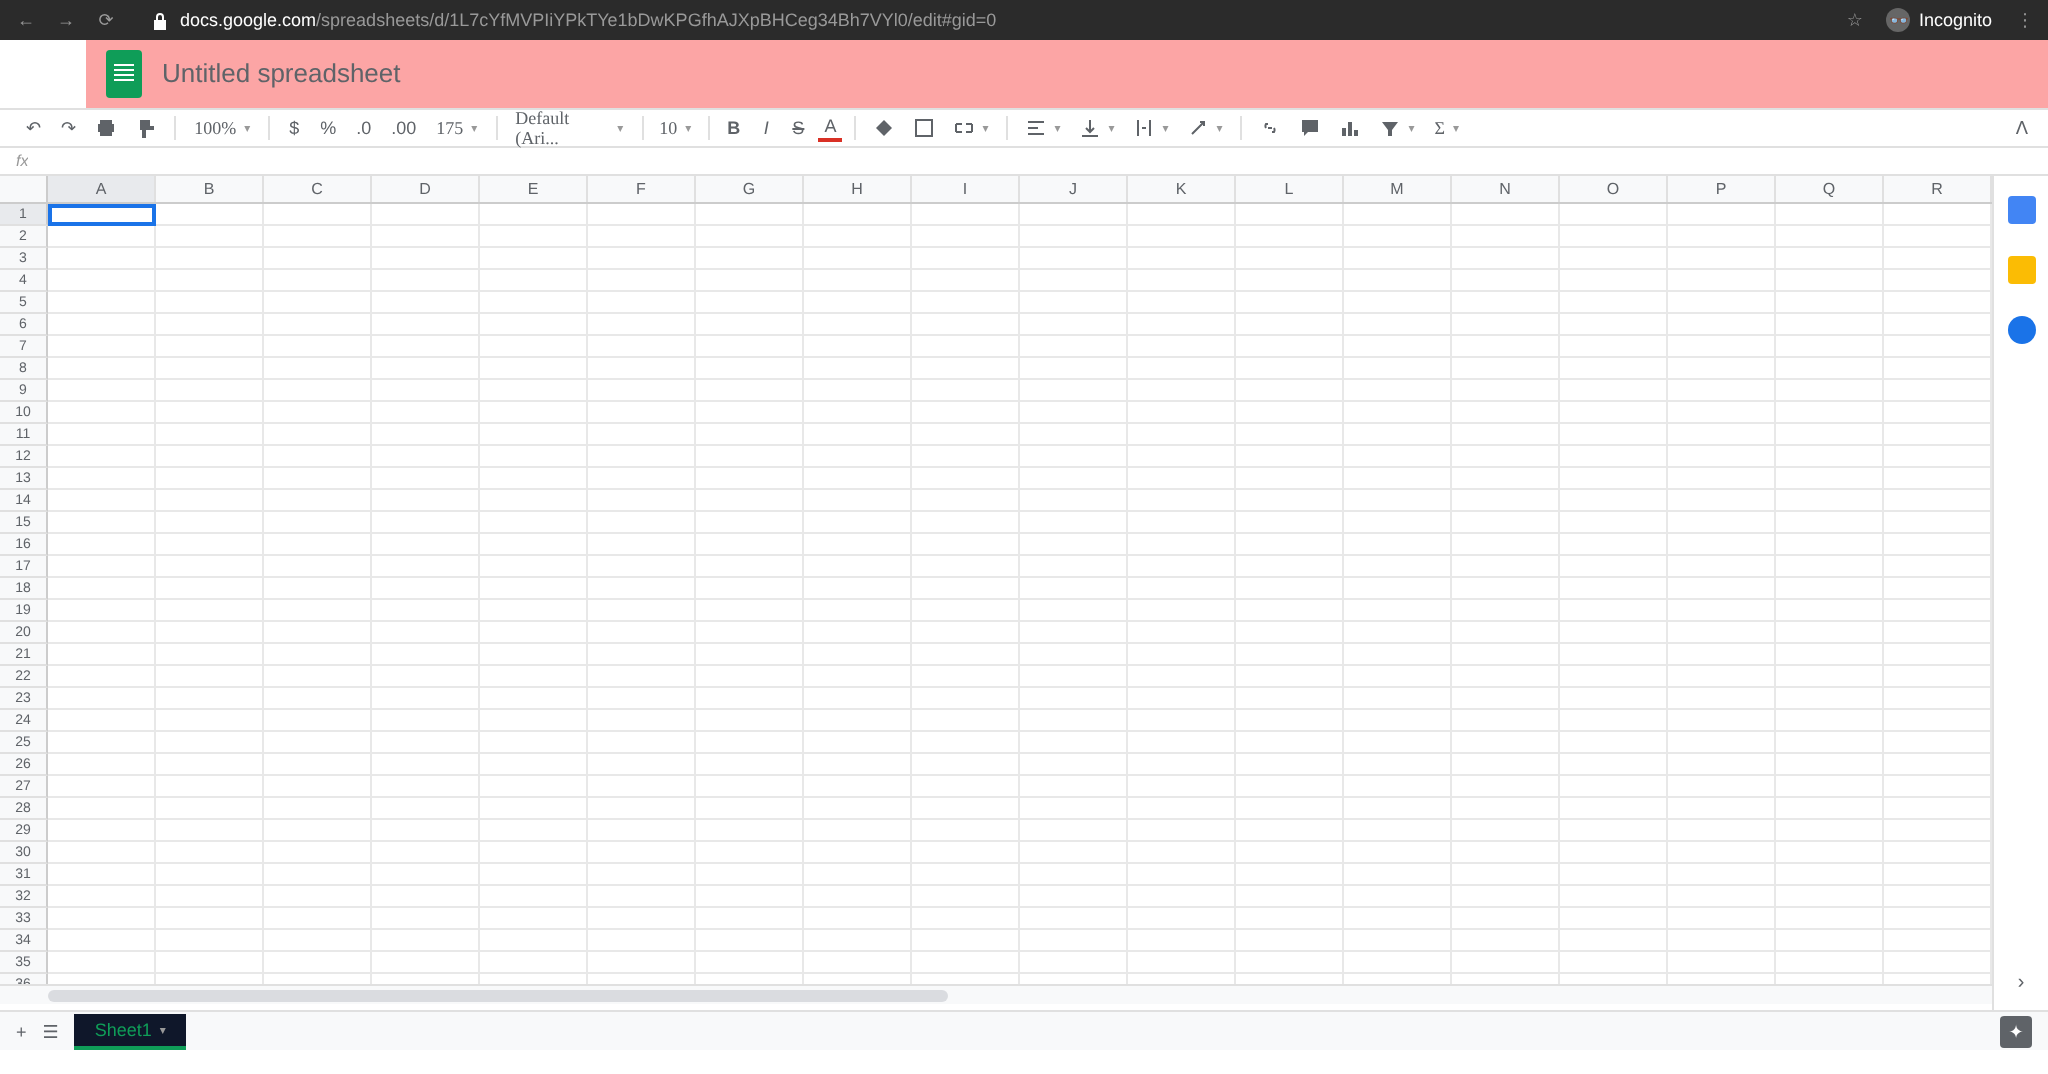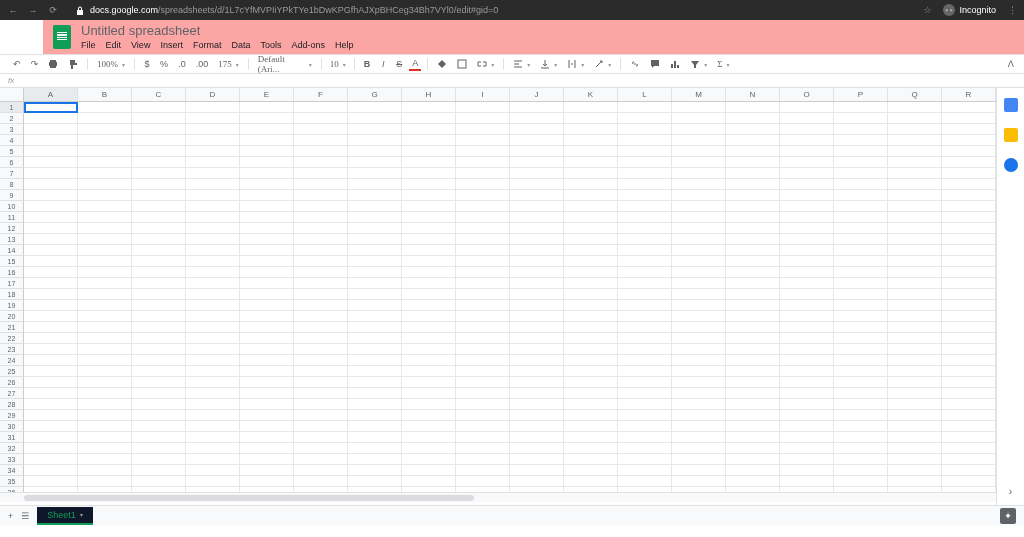--- a/index.html
+++ b/index.html
@@ -110,31 +110,20 @@
       <span>Incognito</span>
     </span>
     <span class="menu-dots">⋮</span>
   </div>
 </div>
 
 <div class="doc-header">
   <div class="doc-logo"></div>
   <div class="title-wrap">
     <div class="doc-title">Untitled spreadsheet</div>
-    <div class="menu-bar">
-      <span class="menu-item">File</span>
-      <span class="menu-item">Edit</span>
-      <span class="menu-item">View</span>
-      <span class="menu-item">Insert</span>
-      <span class="menu-item">Format</span>
-      <span class="menu-item">Data</span>
-      <span class="menu-item">Tools</span>
-      <span class="menu-item">Add-ons</span>
-      <span class="menu-item">Help</span>
-    </div>
   </div>
 </div>
 
 <div class="toolbar">
   <span class="tb">↶</span>
   <span class="tb">↷</span>
   <span class="tb">
     <svg width="10" height="10" viewBox="0 0 10 10">
         <path d="M2 1h6v2h1v4H8v2H2V7H1V3h1z" fill="#5f6368"></path>
       </svg>

